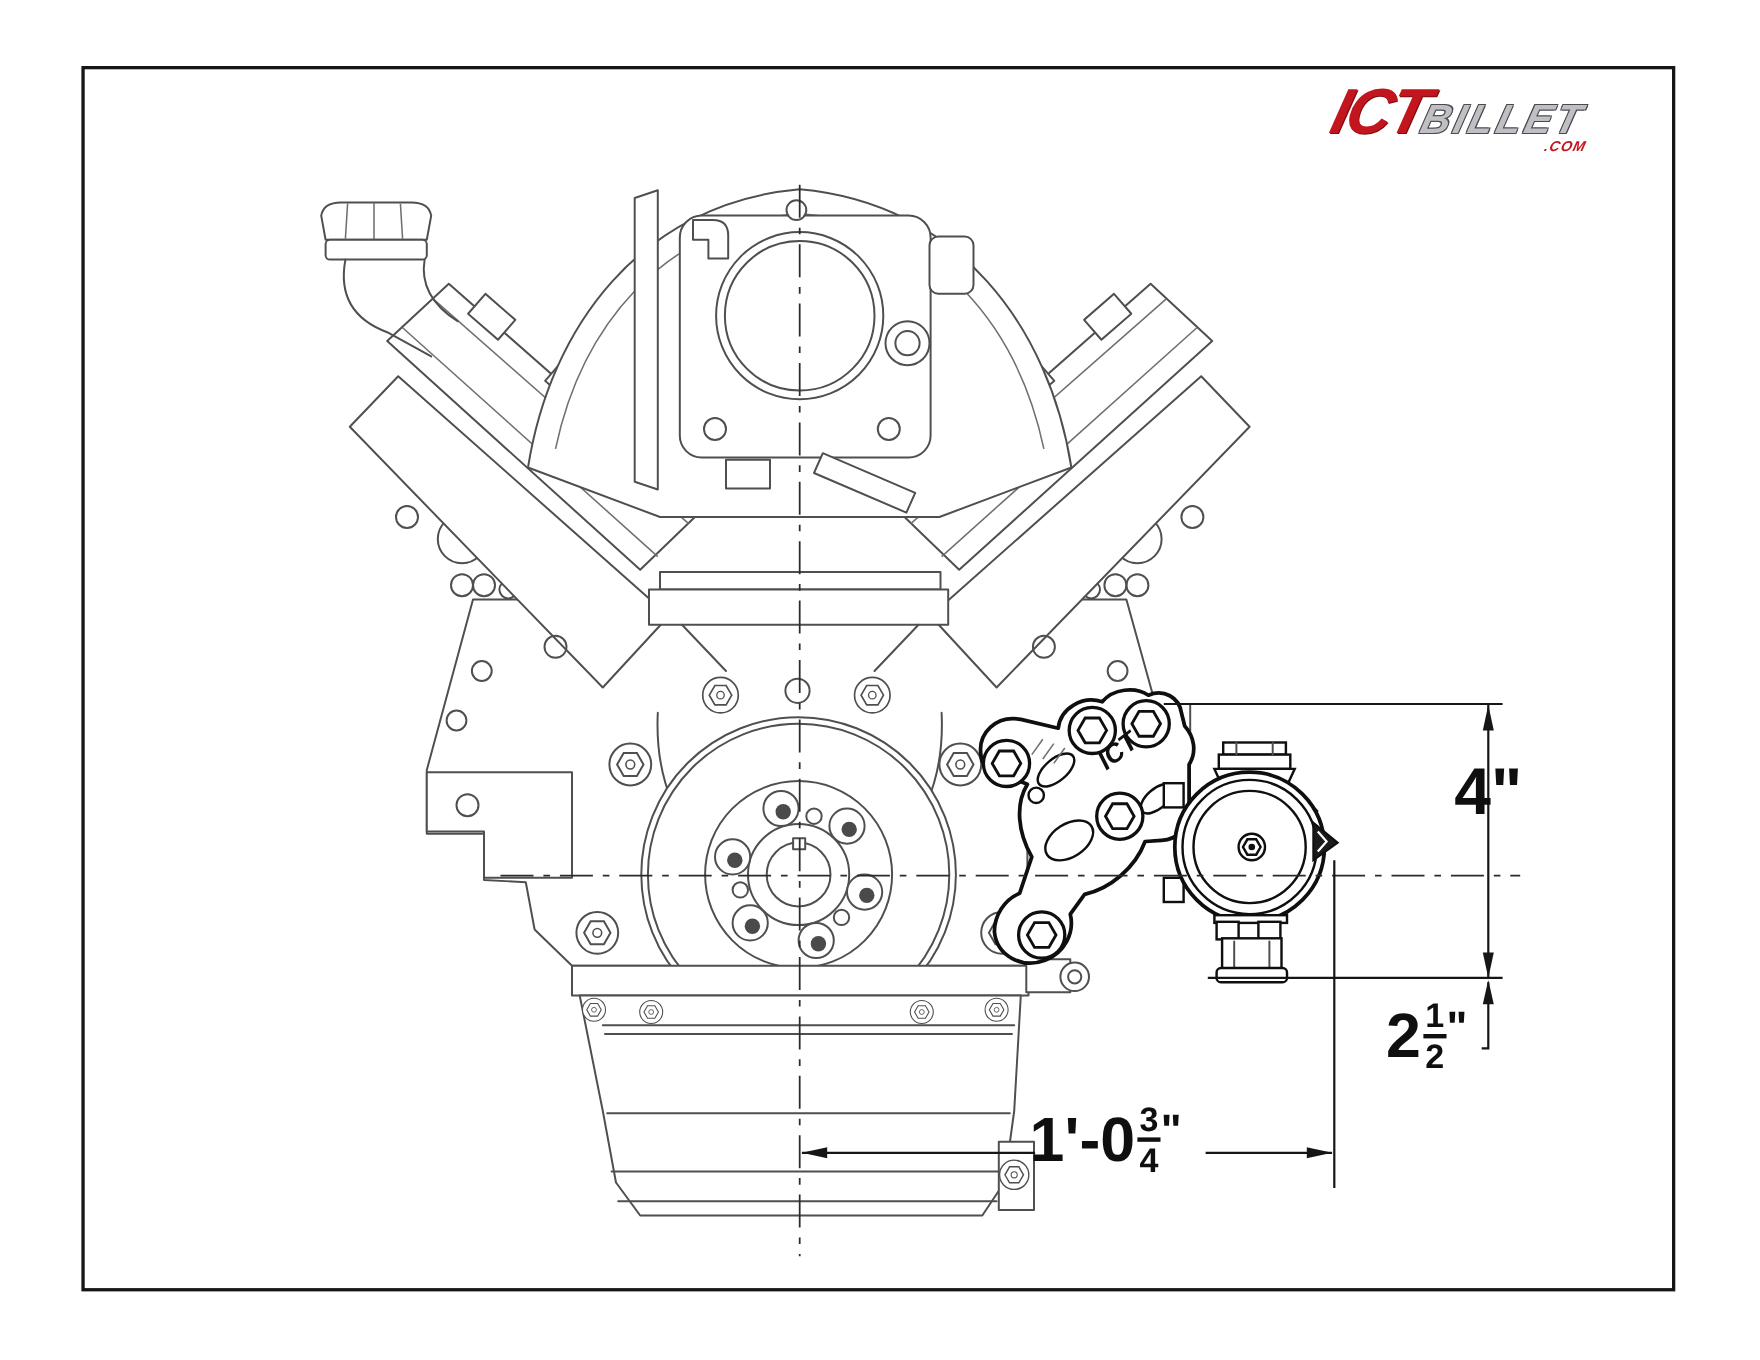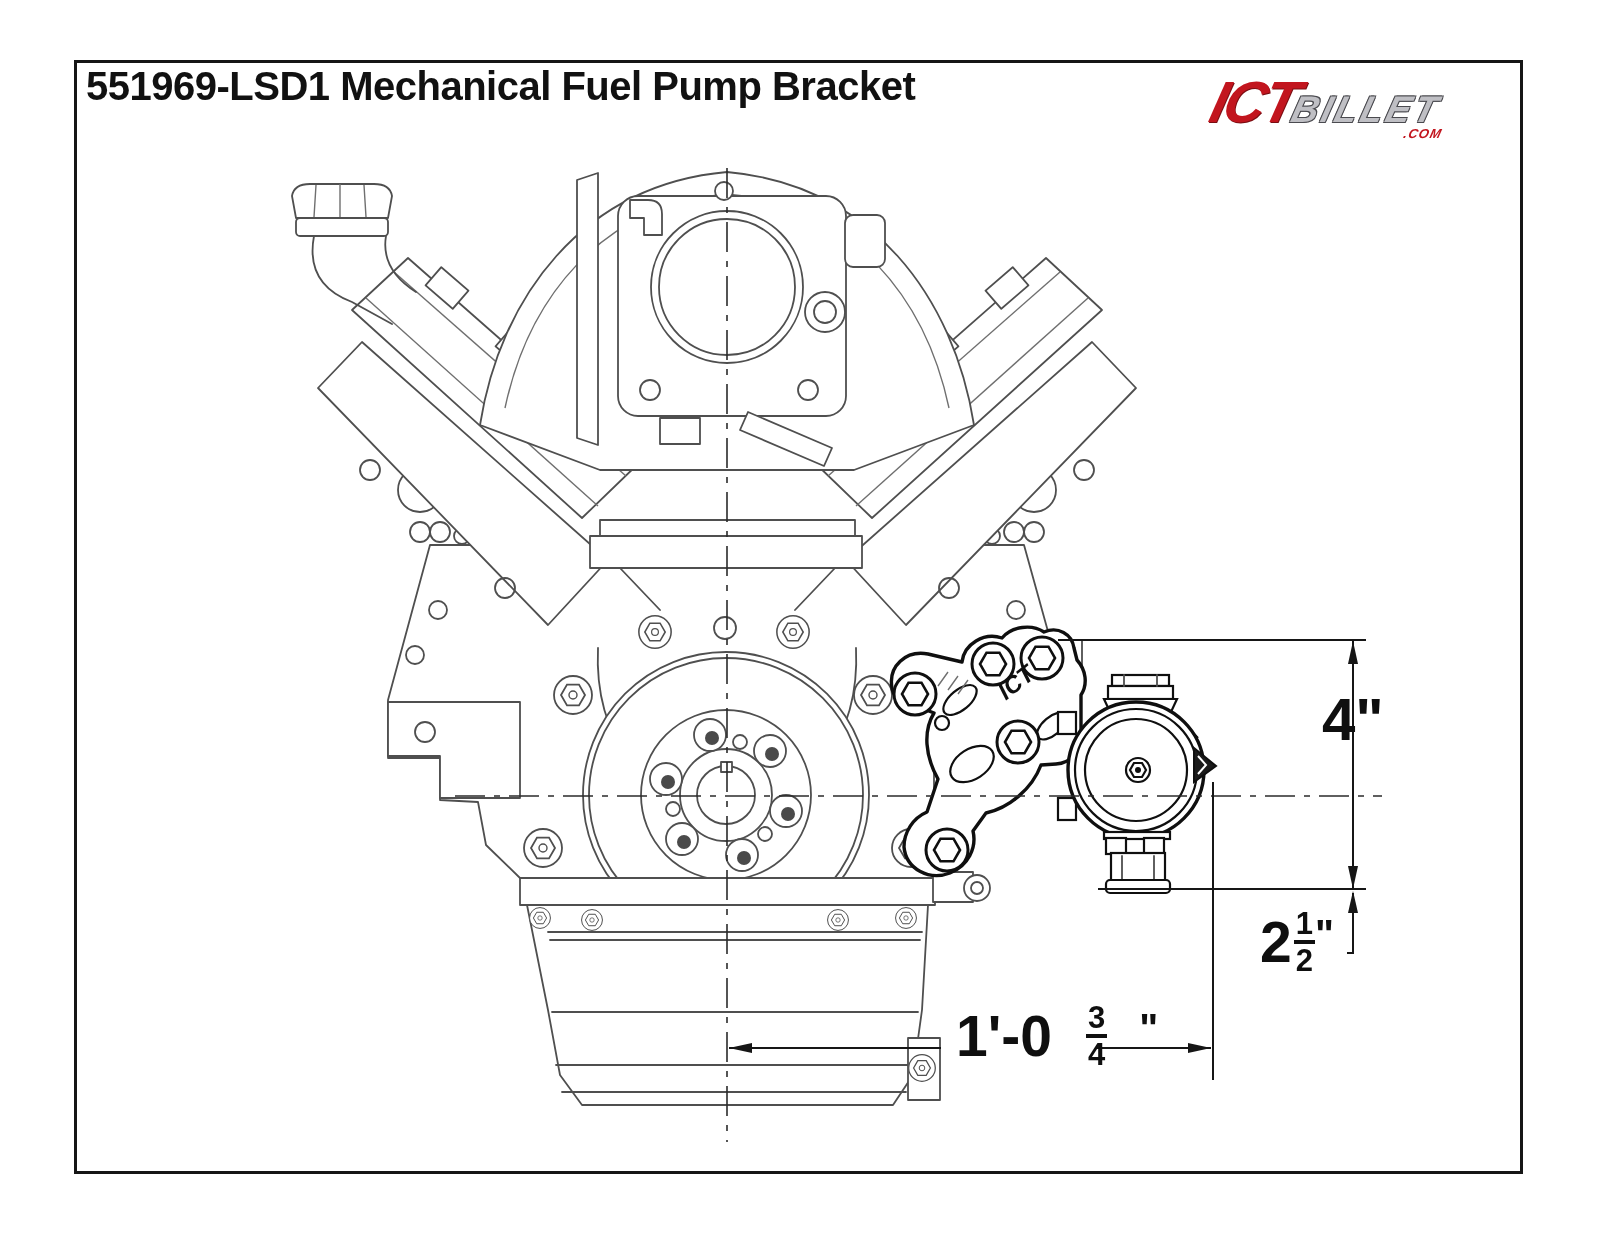--- a/index.html
+++ b/index.html
@@ -25,39 +25,38 @@
   .dim{position:absolute;font-weight:bold;color:#0f0f0f;display:flex;align-items:center;}
   .dim .whole{font-size:57px;line-height:1;}
   .dim .frac{display:flex;flex-direction:column;align-items:center;font-size:31px;
              line-height:1.0;margin-left:2px;}
   .dim .frac .num{border-bottom:4px solid #0f0f0f;padding:0 2px 1px 2px;}
   .dim .frac .den{padding-top:1px;}
   .dim .unit{font-size:40px;line-height:1;align-self:flex-start;margin-top:6px;}
   #dim-4in{left:1322px;top:690px;}
   #dim-4in .whole{font-size:60px;}
   #dim-25in{left:1260px;top:908px;}
-  #dim-1275in{left:956px;top:1002px;gap:32px;}
+  #dim-1275in{left:936px;top:1002px;}
   svg{position:absolute;left:0;top:0;}
   .eng{stroke:#4f4f4f;fill:none;stroke-width:1.8;stroke-linejoin:round;stroke-linecap:round;}
   .engf{stroke:#4f4f4f;fill:#ffffff;stroke-width:1.8;stroke-linejoin:round;}
   .lite{stroke:#6f6f6f;fill:none;stroke-width:1.4;}
   .blk{stroke:#0f0f0f;fill:#ffffff;stroke-width:3.4;stroke-linejoin:round;}
   .blk2{stroke:#0f0f0f;fill:#ffffff;stroke-width:2.2;}
   .dimln{stroke:#161616;fill:none;stroke-width:2;}
   .cl{stroke:#2b2b2b;fill:none;stroke-width:1.6;stroke-dasharray:30 9 6 9;}
   .arrow{fill:#161616;stroke:none;}
 </style>
 </head>
 <body>
 
 <div id="stage">
   <div id="frame"></div>
 
   <div id="titleblock">
-    <div id="doc-title">551969-LSD1 Mechanical Fuel Pump Bracket</div>
   </div>
 
   <div id="logo">
     <span class="ict">ICT</span>
     <span class="billet">BILLET</span>
     <span class="tld">.COM</span>
   </div>
 
   <svg width="1600" height="1236" viewBox="0 0 1600 1236">
     <defs>

